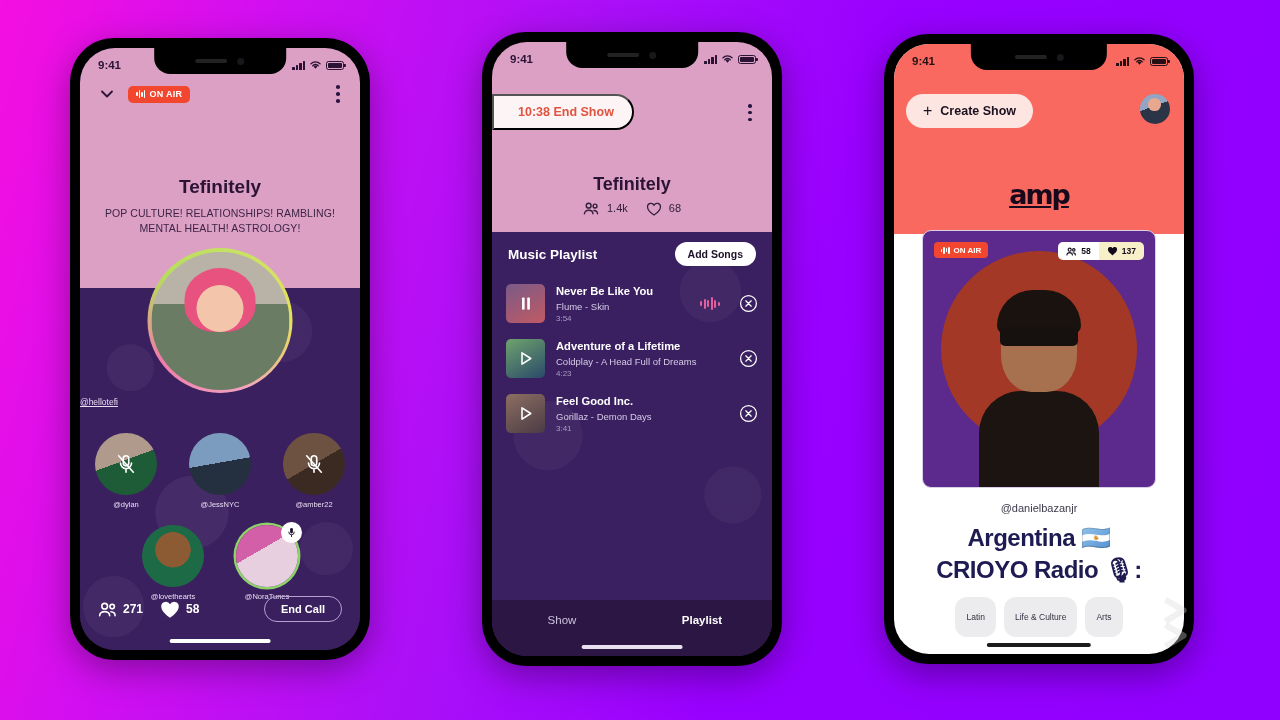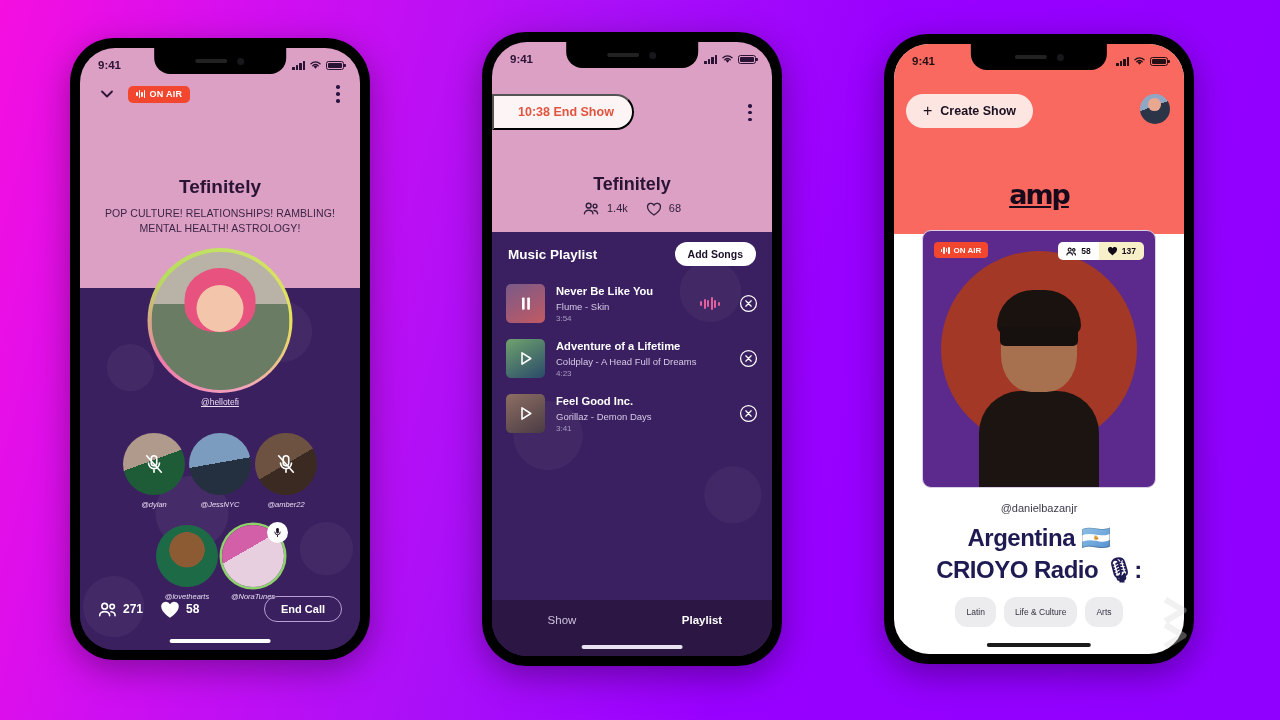--- a/index.html
+++ b/index.html
@@ -123,26 +123,26 @@
   }
   .p1-host-img::before {
     content:""; position:absolute; left:24%; top:12%; width:52%; height:46%;
     background: #e8527f; border-radius: 50% 50% 42% 42%;
   }
   .p1-host-img::after {
     content:""; position:absolute; left:33%; top:24%; width:34%; height:34%;
     background: #f3c6ab; border-radius: 50%;
   }
   .p1-host-name {
-    position: absolute; top: 349px; left: 0; right: 0; text-align: center; z-index: 22;
+    position: absolute; top: 349px; left: 0; right: 0; z-index: 22;
     color: #e9dcf2; font-size: 8.5px; text-decoration: underline;
   }
 
   .p1-grid { position: absolute; top: 385px; left: 0; right: 0; z-index: 15; }
-  .p1-row { display: flex; justify-content: center; margin-bottom: 16px; font-style: italic; }
+  .p1-row { display: flex; justify-content: center; gap: 28px; margin-bottom: 16px; }
   .part { width: 66px; text-align: center; position: relative; }
   .part .pic {
     width: 62px; height: 62px; border-radius: 50%; margin: 0 auto; position: relative;
     overflow: hidden;
   }
   .part .pic.speaking { box-shadow: 0 0 0 2.5px #8ed26a; }
   .part .nm { color: #e6dcf0; font-size: 7.5px; margin-top: 5px; white-space: nowrap; }
   .mutedmic {
     position: absolute; left: 50%; top: 50%; transform: translate(-50%,-50%);
     width: 22px; height: 22px; z-index: 5;
@@ -297,21 +297,21 @@
   }
   .p3-showtitle {
     position: absolute; top: 478px; left: 24px; right: 24px; text-align: center; z-index: 20;
     color: #1e1a52; font-size: 24px; font-weight: bold; line-height: 1.35; letter-spacing: -.5px;
   }
   .p3-tags {
     position: absolute; top: 553px; left: 0; right: 0; z-index: 20;
     display: flex; justify-content: center; gap: 8px;
   }
   .p3-tags span {
-    background: #ececee; color: #343241; font-size: 8.5px; padding: 10px 11px; border-radius: 12px;
+    background: #ececee; color: #343241; font-size: 8.5px; padding: 15px 11px; border-radius: 12px;
     cursor: pointer;
   }
 
   .watermark {
     position: absolute; right: 84px; bottom: 60px; width: 36px; height: 74px;
     z-index: 1; opacity: .35;
   }
 </style>
 </head>
 <body>

